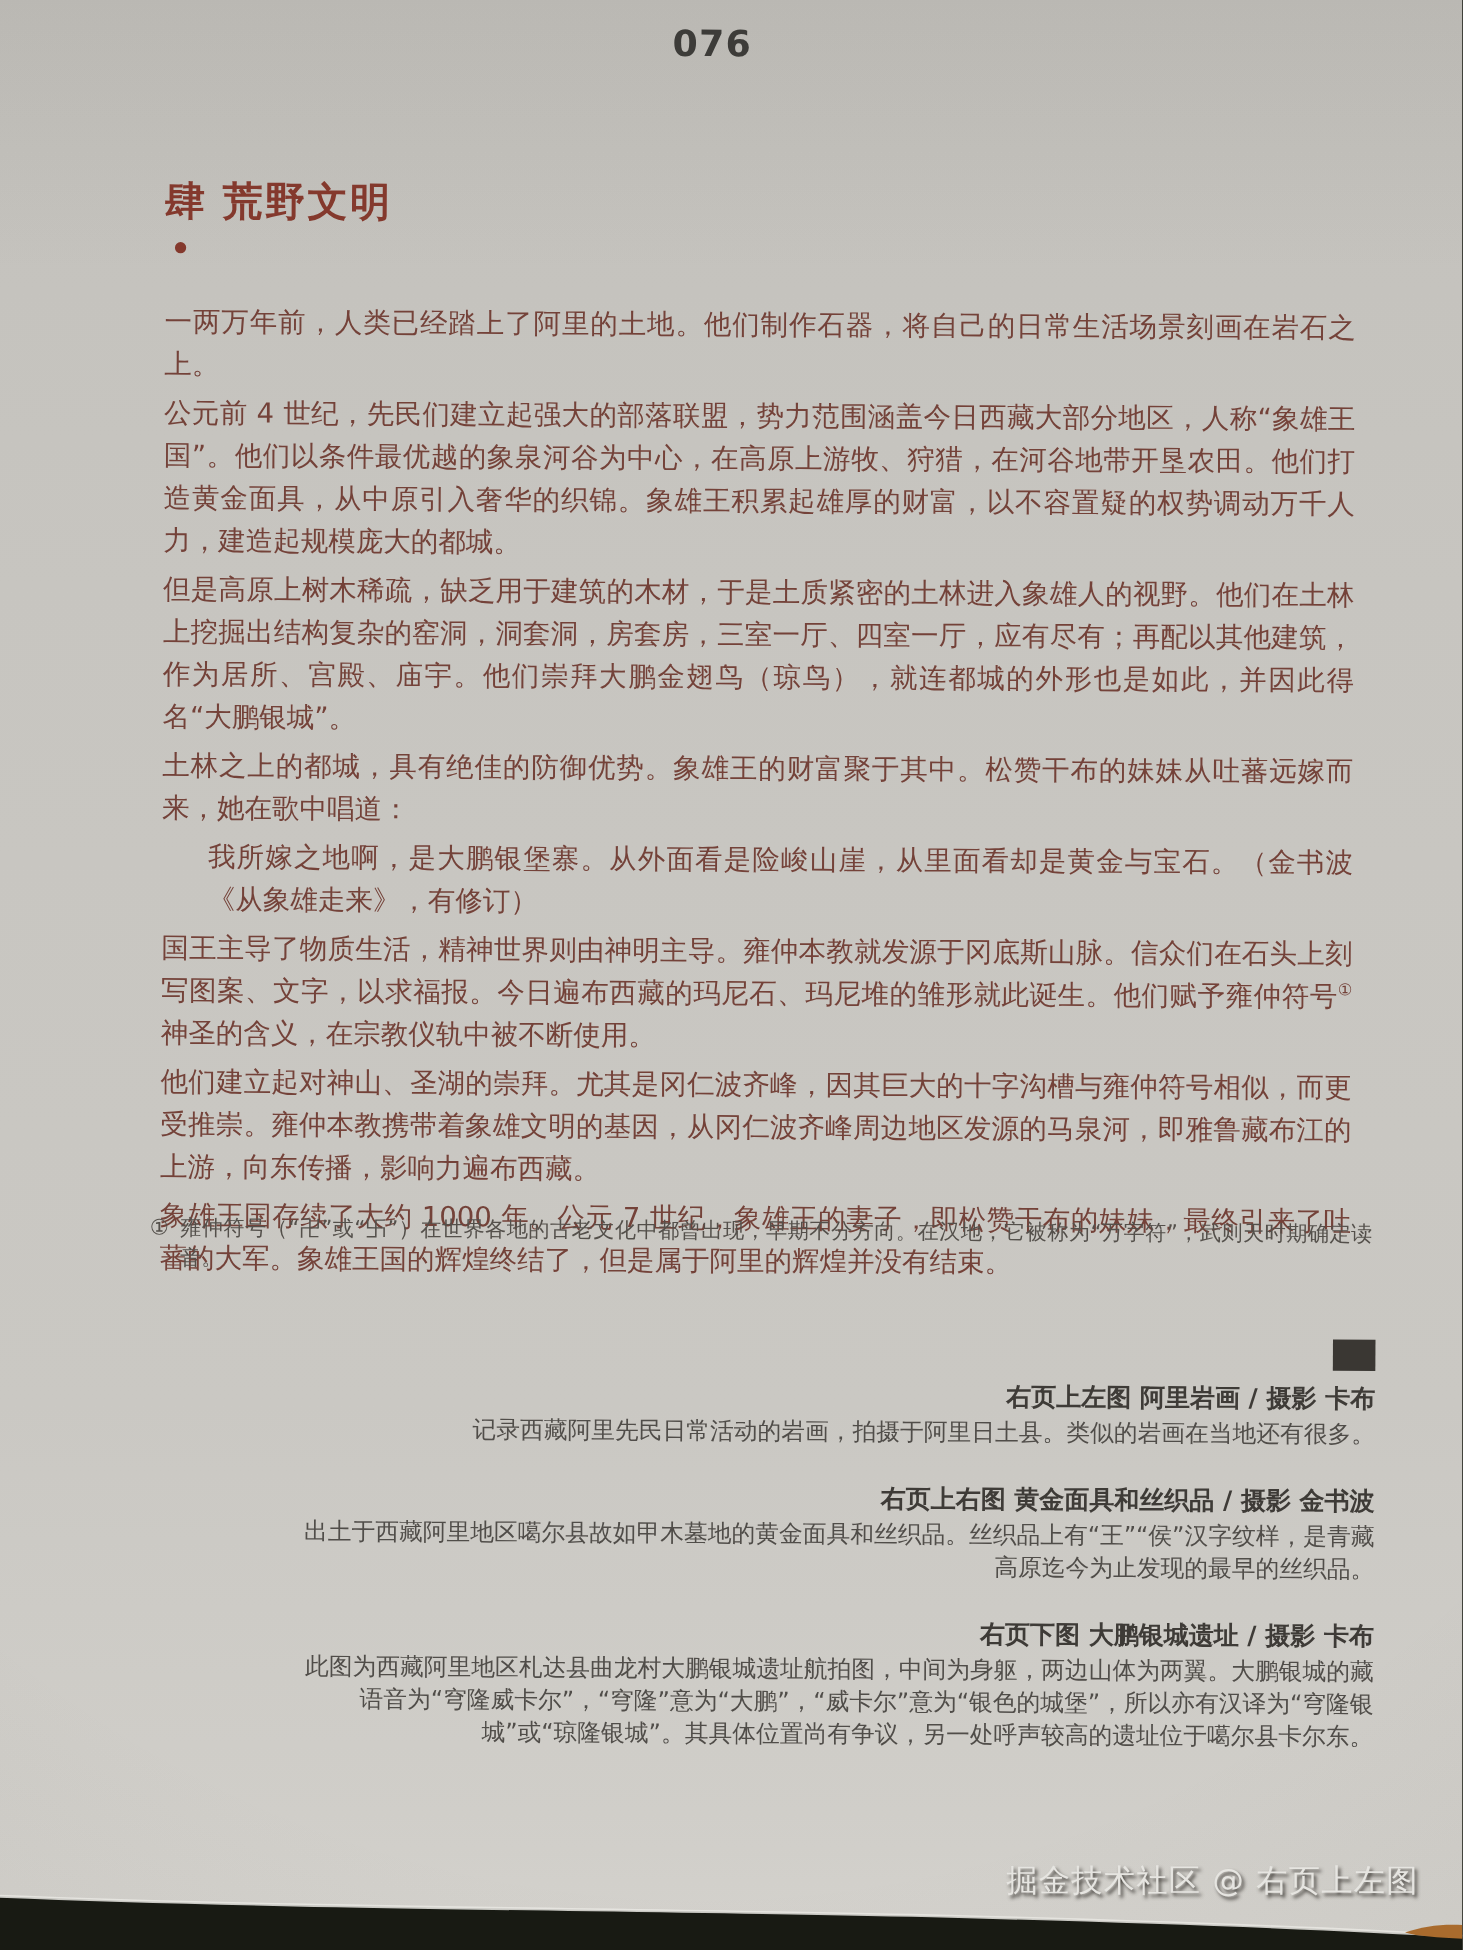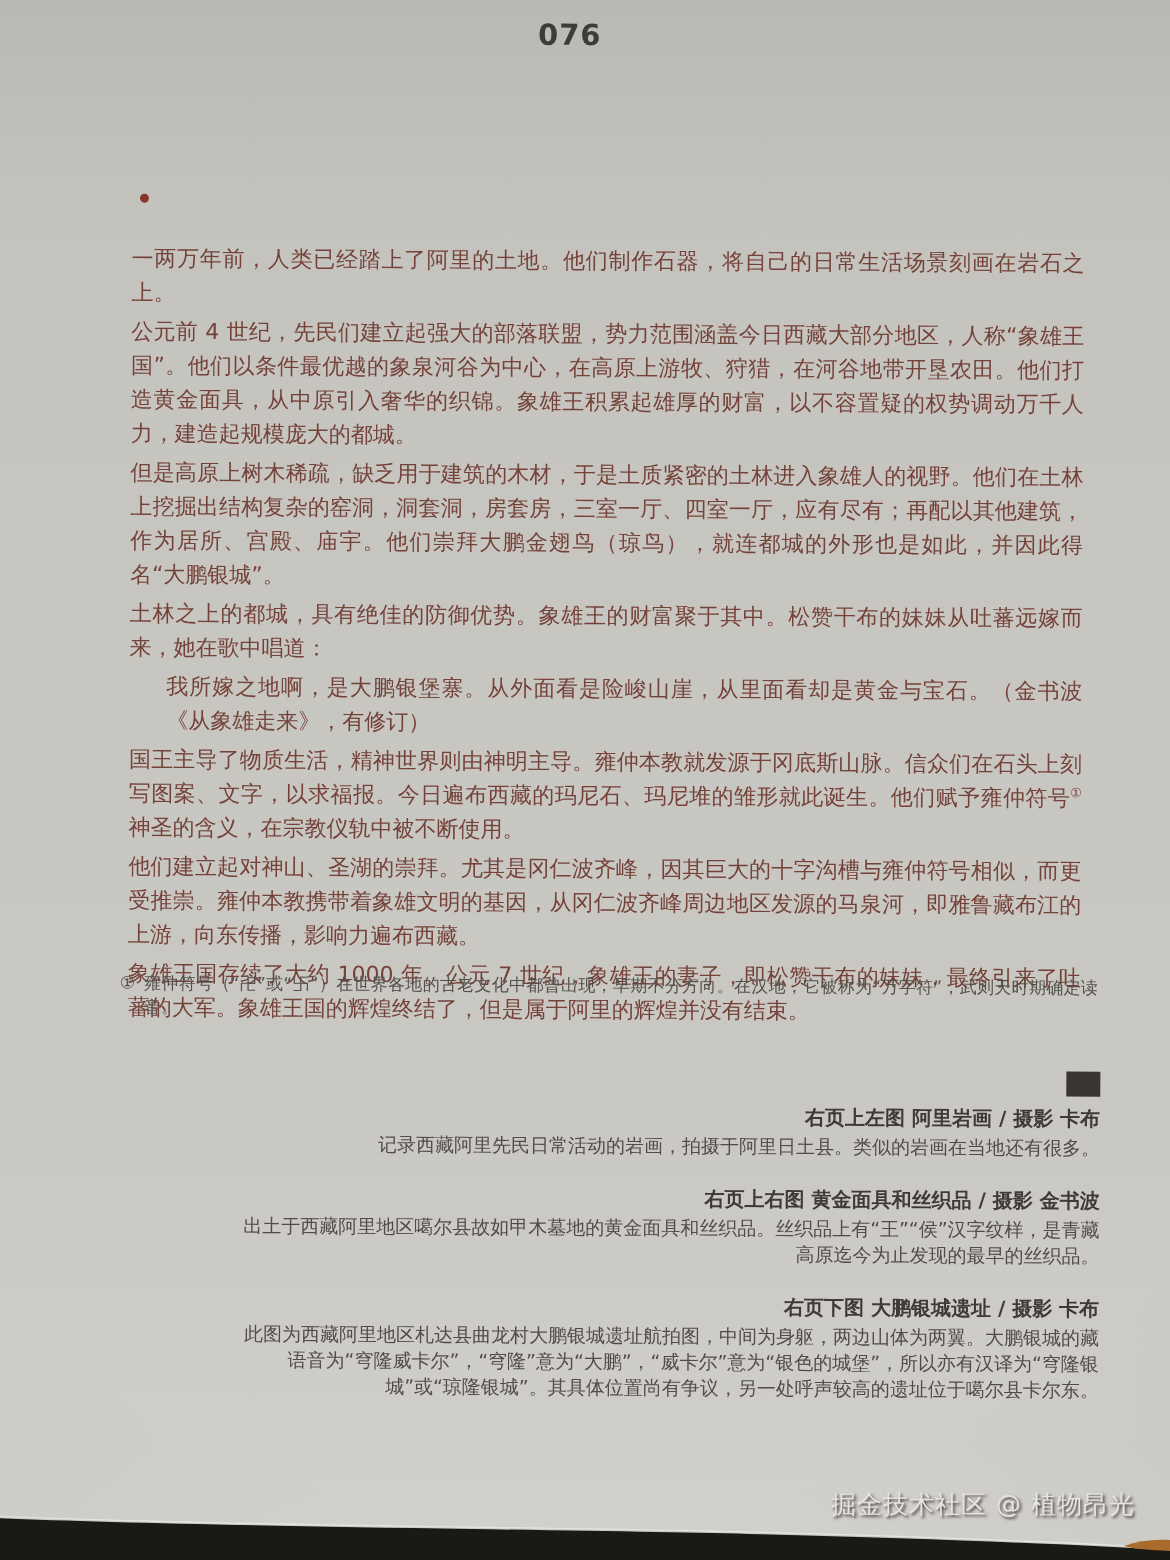--- a/index.html
+++ b/index.html
@@ -68,20 +68,23 @@
   .page-edge { position:absolute; left:0; top:1500px; width:1170px; height:60px; }
 </style>
 </head>
 <body>
 
 <div class="page">
   <div class="tilt">
 
     <div class="page-number">076</div>
 
+    <div class="chapter">
+      <span class="chapter-marker">肆</span><span class="chapter-title">荒野文明</span>
+    </div>
     <div class="chapter-dot"></div>
 
     <div class="article">
       <p>一两万年前，人类已经踏上了阿里的土地。他们制作石器，将自己的日常生活场景刻画在岩石之上。</p>
       <p>公元前 4 世纪，先民们建立起强大的部落联盟，势力范围涵盖今日西藏大部分地区，人称“象雄王国”。他们以条件最优越的象泉河谷为中心，在高原上游牧、狩猎，在河谷地带开垦农田。他们打造黄金面具，从中原引入奢华的织锦。象雄王积累起雄厚的财富，以不容置疑的权势调动万千人力，建造起规模庞大的都城。</p>
       <p>但是高原上树木稀疏，缺乏用于建筑的木材，于是土质紧密的土林进入象雄人的视野。他们在土林上挖掘出结构复杂的窑洞，洞套洞，房套房，三室一厅、四室一厅，应有尽有；再配以其他建筑，作为居所、宫殿、庙宇。他们崇拜大鹏金翅鸟（琼鸟），就连都城的外形也是如此，并因此得名“大鹏银城”。</p>
       <p>土林之上的都城，具有绝佳的防御优势。象雄王的财富聚于其中。松赞干布的妹妹从吐蕃远嫁而来，她在歌中唱道：</p>
       <div class="quote">我所嫁之地啊，是大鹏银堡寨。从外面看是险峻山崖，从里面看却是黄金与宝石。（金书波《从象雄走来》，有修订）</div>
       <p><span>国王主导了物质生活，精神世界则由神明主导。雍仲本教就发源于冈底斯山脉。信众们在石头上刻写图案、文字，以求福报。今日遍布西藏的玛尼石、玛尼堆的雏形就此诞生。他们赋予雍仲符号</span><sup>①</sup><span>神圣的含义，在宗教仪轨中被不断使用。</span></p>
       <p>他们建立起对神山、圣湖的崇拜。尤其是冈仁波齐峰，因其巨大的十字沟槽与雍仲符号相似，而更受推崇。雍仲本教携带着象雄文明的基因，从冈仁波齐峰周边地区发源的马泉河，即雅鲁藏布江的上游，向东传播，影响力遍布西藏。</p>
@@ -104,20 +107,20 @@
         <div class="caption-body">出土于西藏阿里地区噶尔县故如甲木墓地的黄金面具和丝织品。丝织品上有“王”“侯”汉字纹样，是青藏高原迄今为止发现的最早的丝织品。</div>
       </div>
       <div class="caption-group">
         <div class="caption-title">右页下图 大鹏银城遗址 / 摄影 卡布</div>
         <div class="caption-body">此图为西藏阿里地区札达县曲龙村大鹏银城遗址航拍图，中间为身躯，两边山体为两翼。大鹏银城的藏语音为“穹隆威卡尔”，“穹隆”意为“大鹏”，“威卡尔”意为“银色的城堡”，所以亦有汉译为“穹隆银城”或“琼隆银城”。其具体位置尚有争议，另一处呼声较高的遗址位于噶尔县卡尔东。</div>
       </div>
     </div>
 
   </div>
 
-  <div class="watermark">掘金技术社区 @ 植物昂光</div>
+  <div class="watermark">掘金技术社区 @ 右页上左图</div>
 
   <svg class="page-edge" viewBox="0 0 1170 60" xmlns="http://www.w3.org/2000/svg">
     <path d="M0,17 C250,27 520,27 760,33 C950,38 1090,44 1170,49 L1170,60 L0,60 Z" fill="#181a13"></path>
     <path d="M0,17 C250,27 520,27 760,33 C950,38 1090,44 1170,49" fill="none" stroke="#e9e8e3" stroke-width="2.5" stroke-opacity="0.85"></path>
     <path d="M1124,46 C1138,41 1154,39 1170,40 L1170,51 C1150,50 1134,49 1124,46 Z" fill="#a96b2d"></path>
   </svg>
 </div>
 
 </body></html>

